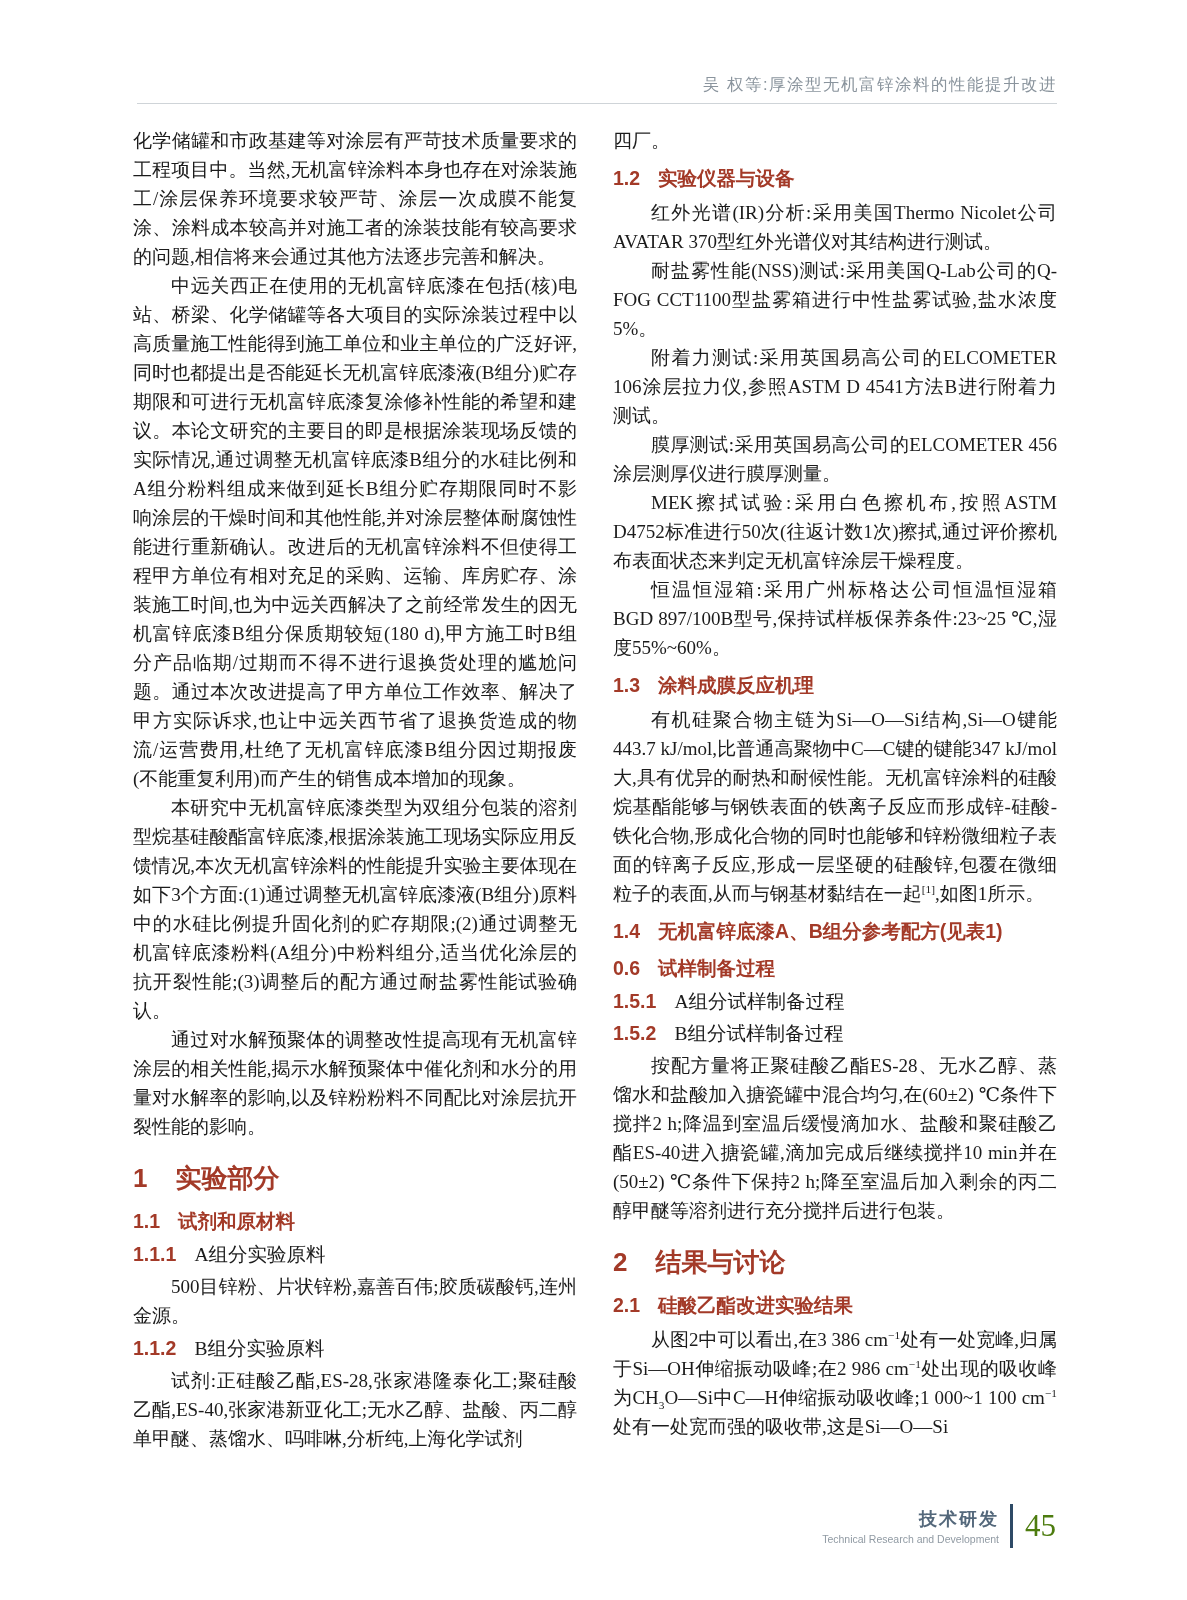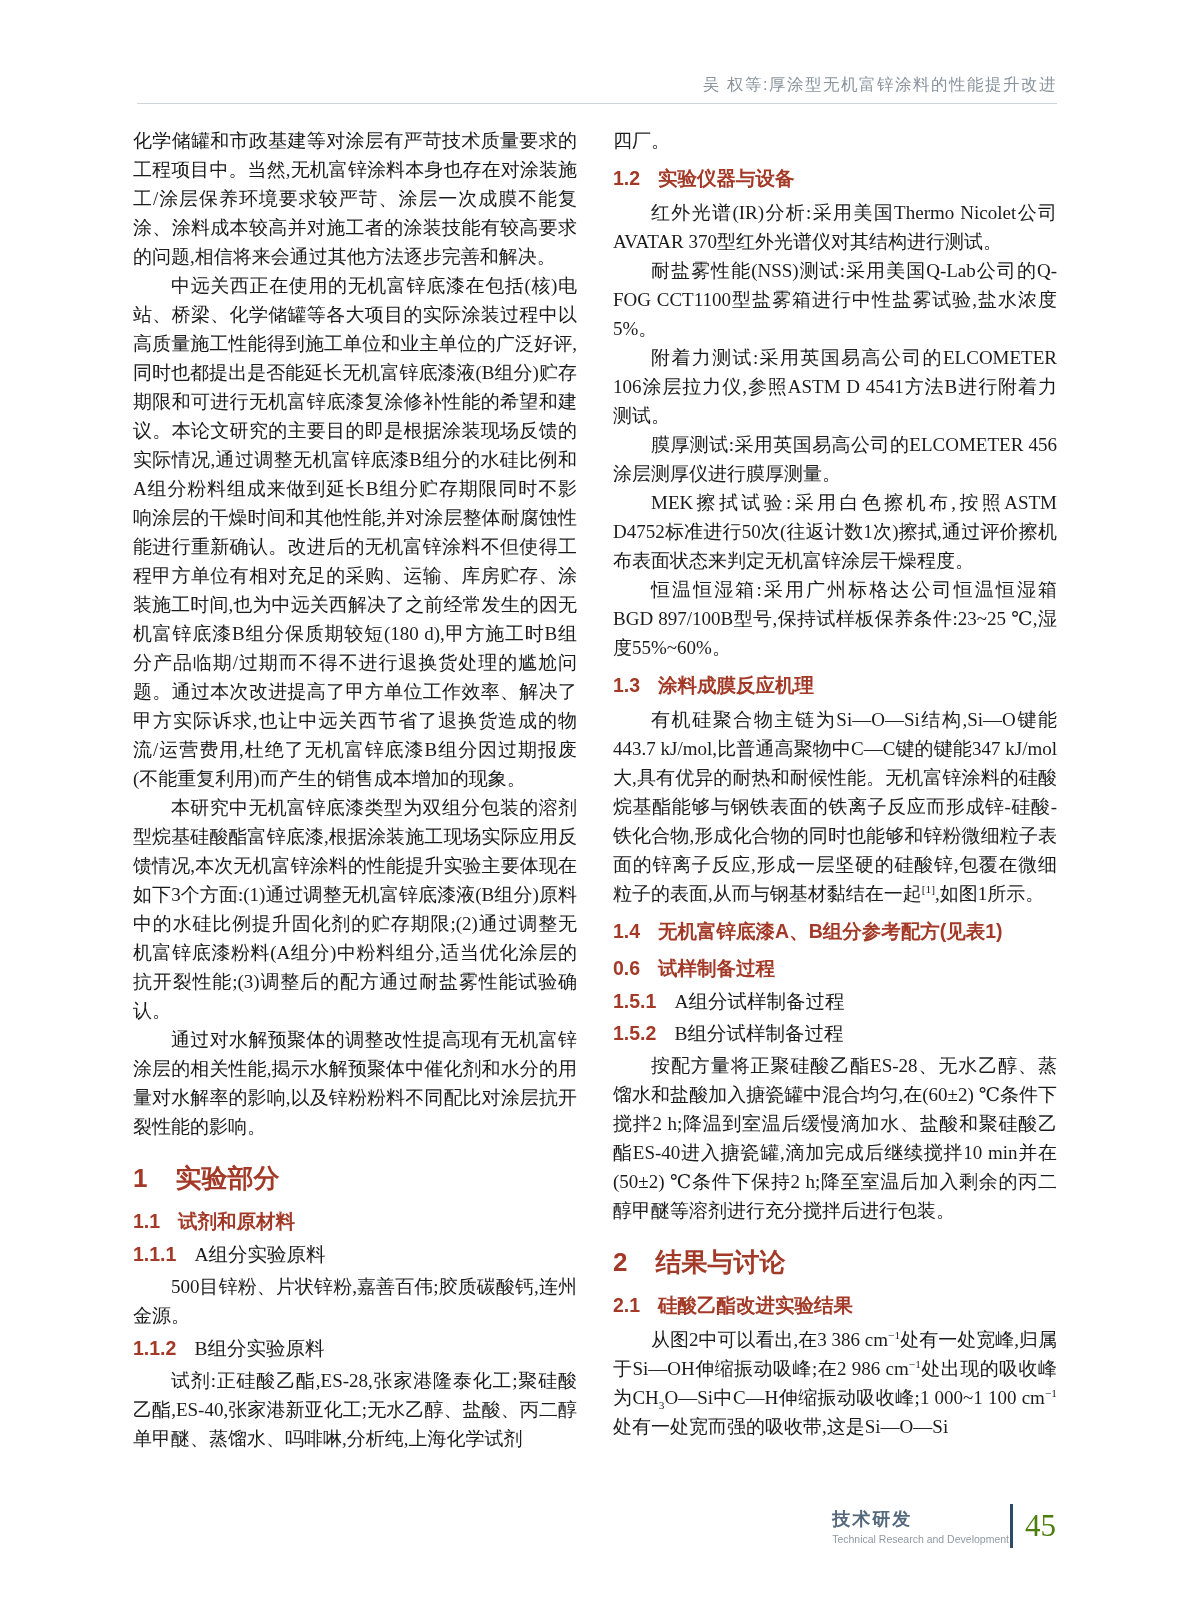--- a/index.html
+++ b/index.html
@@ -72,21 +72,21 @@
   }
   .h-sub3 .title {
     font-family:"Liberation Serif","DejaVu Serif",serif;
     font-weight:normal; color:#1b1b1b;
   }
   
   .footer {
     position:absolute; right:131px; bottom:52px;
     display:flex; align-items:center;
   }
-  .footer-text { margin-right:1px; }
+  .footer-text { text-align:right; margin-right:11px; }
   .footer-cn {
     font-family:"Liberation Sans","DejaVu Sans",sans-serif;
     font-weight:bold; font-size:18px; letter-spacing:2px;
     color:#54687b;
   }
   .footer-en {
     font-family:Liberation Sans, sans-serif;
     font-size:10.5px; color:#909aa3;
     margin-top:2px;
   }

